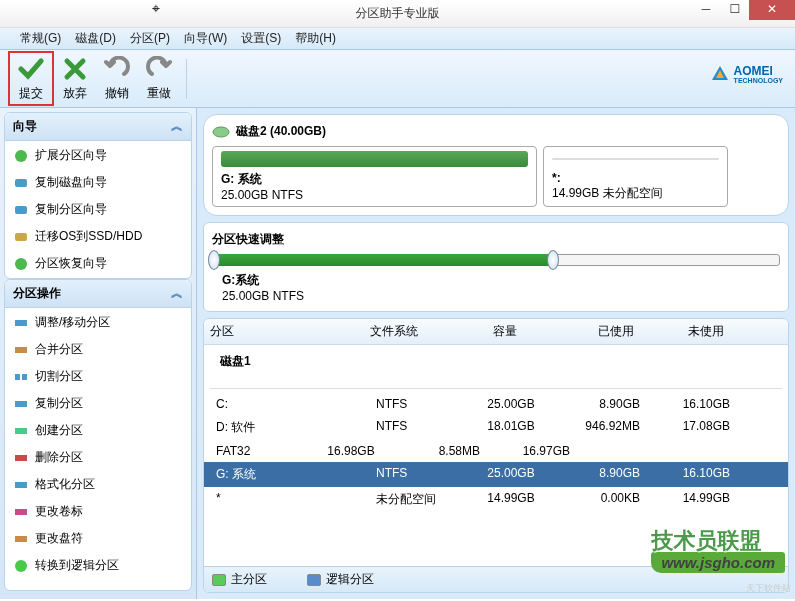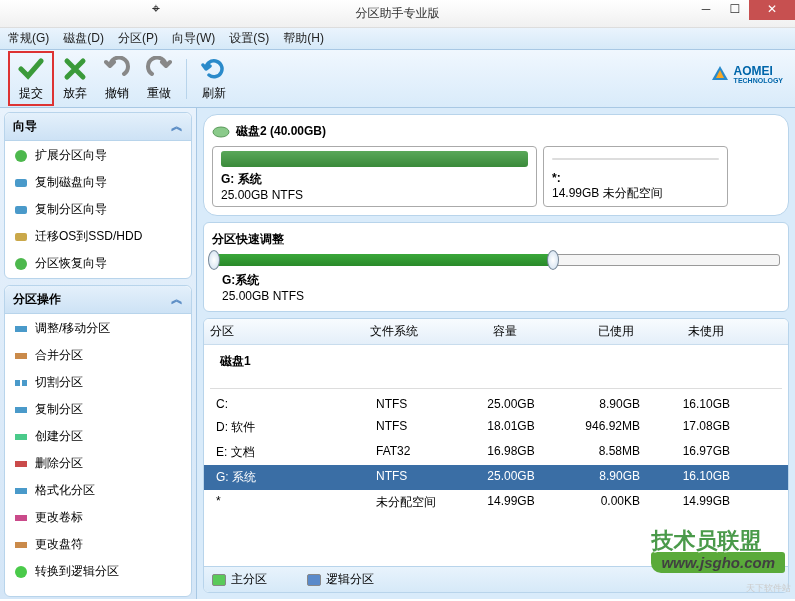--- a/index.html
+++ b/index.html
@@ -4,33 +4,33 @@
 <style>
 *{box-sizing:border-box;margin:0;padding:0;font-family:"Microsoft YaHei",Arial,sans-serif;font-size:12px}
 body{width:795px;height:601px;background:#fff;overflow:hidden;position:relative}
 .titlebar{height:28px;background:linear-gradient(#fff,#f0f0f0);display:flex;align-items:center;border-bottom:1px solid #ddd;position:relative}
 .titlebar .title{position:absolute;left:50%;transform:translateX(-50%);color:#333}
 .winbtns{position:absolute;right:0;top:0;display:flex}
 .winbtn{width:30px;height:20px;text-align:center;line-height:18px;font-size:12px;color:#333}
 .winbtn.max{width:28px}
 .winbtn.close{width:46px;background:#c75050;color:#fff}
 .cursor{position:absolute;left:152px;top:0;font-size:14px;color:#000}
-.menubar{height:22px;background:linear-gradient(#eaf4fd,#d6e9f8);border-bottom:1px solid #a8c8e4;display:flex;align-items:center;padding-left:8px;gap:14px}
+.menubar{height:22px;background:linear-gradient(#eaf4fd,#d6e9f8);border-bottom:1px solid #a8c8e4;display:flex;align-items:center;padding-left:20px;gap:14px}
 .menubar span{color:#222}
 .toolbar{height:58px;background:linear-gradient(#f0f7fe,#d9ebfa);border-bottom:1px solid #a8c8e4;display:flex;align-items:center;padding:4px 8px;position:relative}
 .tbtn{display:flex;flex-direction:column;align-items:center;width:42px;gap:2px;cursor:pointer}
 .tbtn .ic{width:28px;height:28px;display:flex;align-items:center;justify-content:center}
 .tbtn.submit{border:2px solid #d33;width:46px;padding:2px 0}
 .tvsep{width:1px;height:40px;background:#b8d4eb;margin:0 6px}
 .logo{position:absolute;right:12px;top:14px;display:flex;align-items:center;gap:4px;color:#0066aa;font-weight:bold;font-size:10px}
 .logo .mark{width:20px;height:20px}
 .logo .txt{line-height:1}
 .main{display:flex;height:491px}
 .sidebar{width:197px;background:linear-gradient(#e8f2fc,#d4e6f7);border-right:1px solid #a8c8e4;padding:4px;overflow:hidden}
-.panel{background:#fff;border:1px solid #b8d4eb;border-radius:6px;margin-bottom:6px}
+.panel{background:#fff;border:1px solid #b8d4eb;border-radius:6px;}
 .panel .phead{background:linear-gradient(#e4f0fb,#cde2f5);padding:5px 8px;font-weight:bold;display:flex;justify-content:space-between;border-bottom:1px solid #b8d4eb;border-radius:6px 6px 0 0}
 .panel .phead .chev{color:#5a8cc4}
 .panel .pbody{padding:1px 2px}
 .pitem{display:flex;align-items:center;gap:6px;padding:5px 6px;cursor:pointer}
 .pitem .picon{width:16px;height:16px;flex-shrink:0}
 .content{flex:1;background:#d9ebfa;padding:6px;display:flex;flex-direction:column;gap:6px;position:relative}
 .diskbox{background:#fff;border:1px solid #b8d4eb;border-radius:14px;padding:8px}
 .diskhead{display:flex;align-items:center;gap:6px;font-weight:bold;margin-bottom:6px}
 .diskbar{display:flex;gap:6px}
 .partbox{border:1px solid #aaa;border-radius:4px;padding:4px 8px;position:relative}
@@ -113,28 +113,20 @@
   </div>
   <div class="tbtn">
     <span class="ic">
         <svg width="26" height="26">
           <path d="M6 18 A9 9 0 1 1 20 10 M20 10 L24 6 M20 10 L16 6" stroke="#888" stroke-width="4" fill="none" stroke-linecap="round"></path>
         </svg>
       </span>
     <span>重做</span>
   </div>
   <div class="tvsep"></div>
-  <div class="tbtn">
-    <span class="ic">
-        <svg width="26" height="26">
-          <path d="M5 13 A8 8 0 1 1 8 19 M5 13 L2 9 M5 13 L9 10" stroke="#2a8aca" stroke-width="3.5" fill="none" stroke-linecap="round"></path>
-        </svg>
-      </span>
-    <span>刷新</span>
-  </div>
   <div class="logo">
     <svg class="mark">
         <path d="M10 2 L2 16 L18 16 Z" fill="#2a8aca"></path>
         <path d="M10 6 L6 14 L14 14 Z" fill="#f9a825"></path>
       </svg>
     <div class="txt">
       <div>AOMEI</div>
       <div style="font-size:7px">TECHNOLOGY</div>
     </div>
   </div>
@@ -305,21 +297,20 @@
           <div class="c5">16.10GB</div>
         </div>
       <div class="trow">
           <div class="c1">D: 软件</div>
           <div class="c2">NTFS</div>
           <div class="c3">18.01GB</div>
           <div class="c4">946.92MB</div>
           <div class="c5">17.08GB</div>
         </div>
       <div class="trow">
-          <div class="c1">E: 文档</div>
           <div class="c2">FAT32</div>
           <div class="c3">16.98GB</div>
           <div class="c4">8.58MB</div>
           <div class="c5">16.97GB</div>
         </div>
       <div class="trow sel">
           <div class="c1">G: 系统</div>
           <div class="c2">NTFS</div>
           <div class="c3">25.00GB</div>
           <div class="c4">8.90GB</div>

